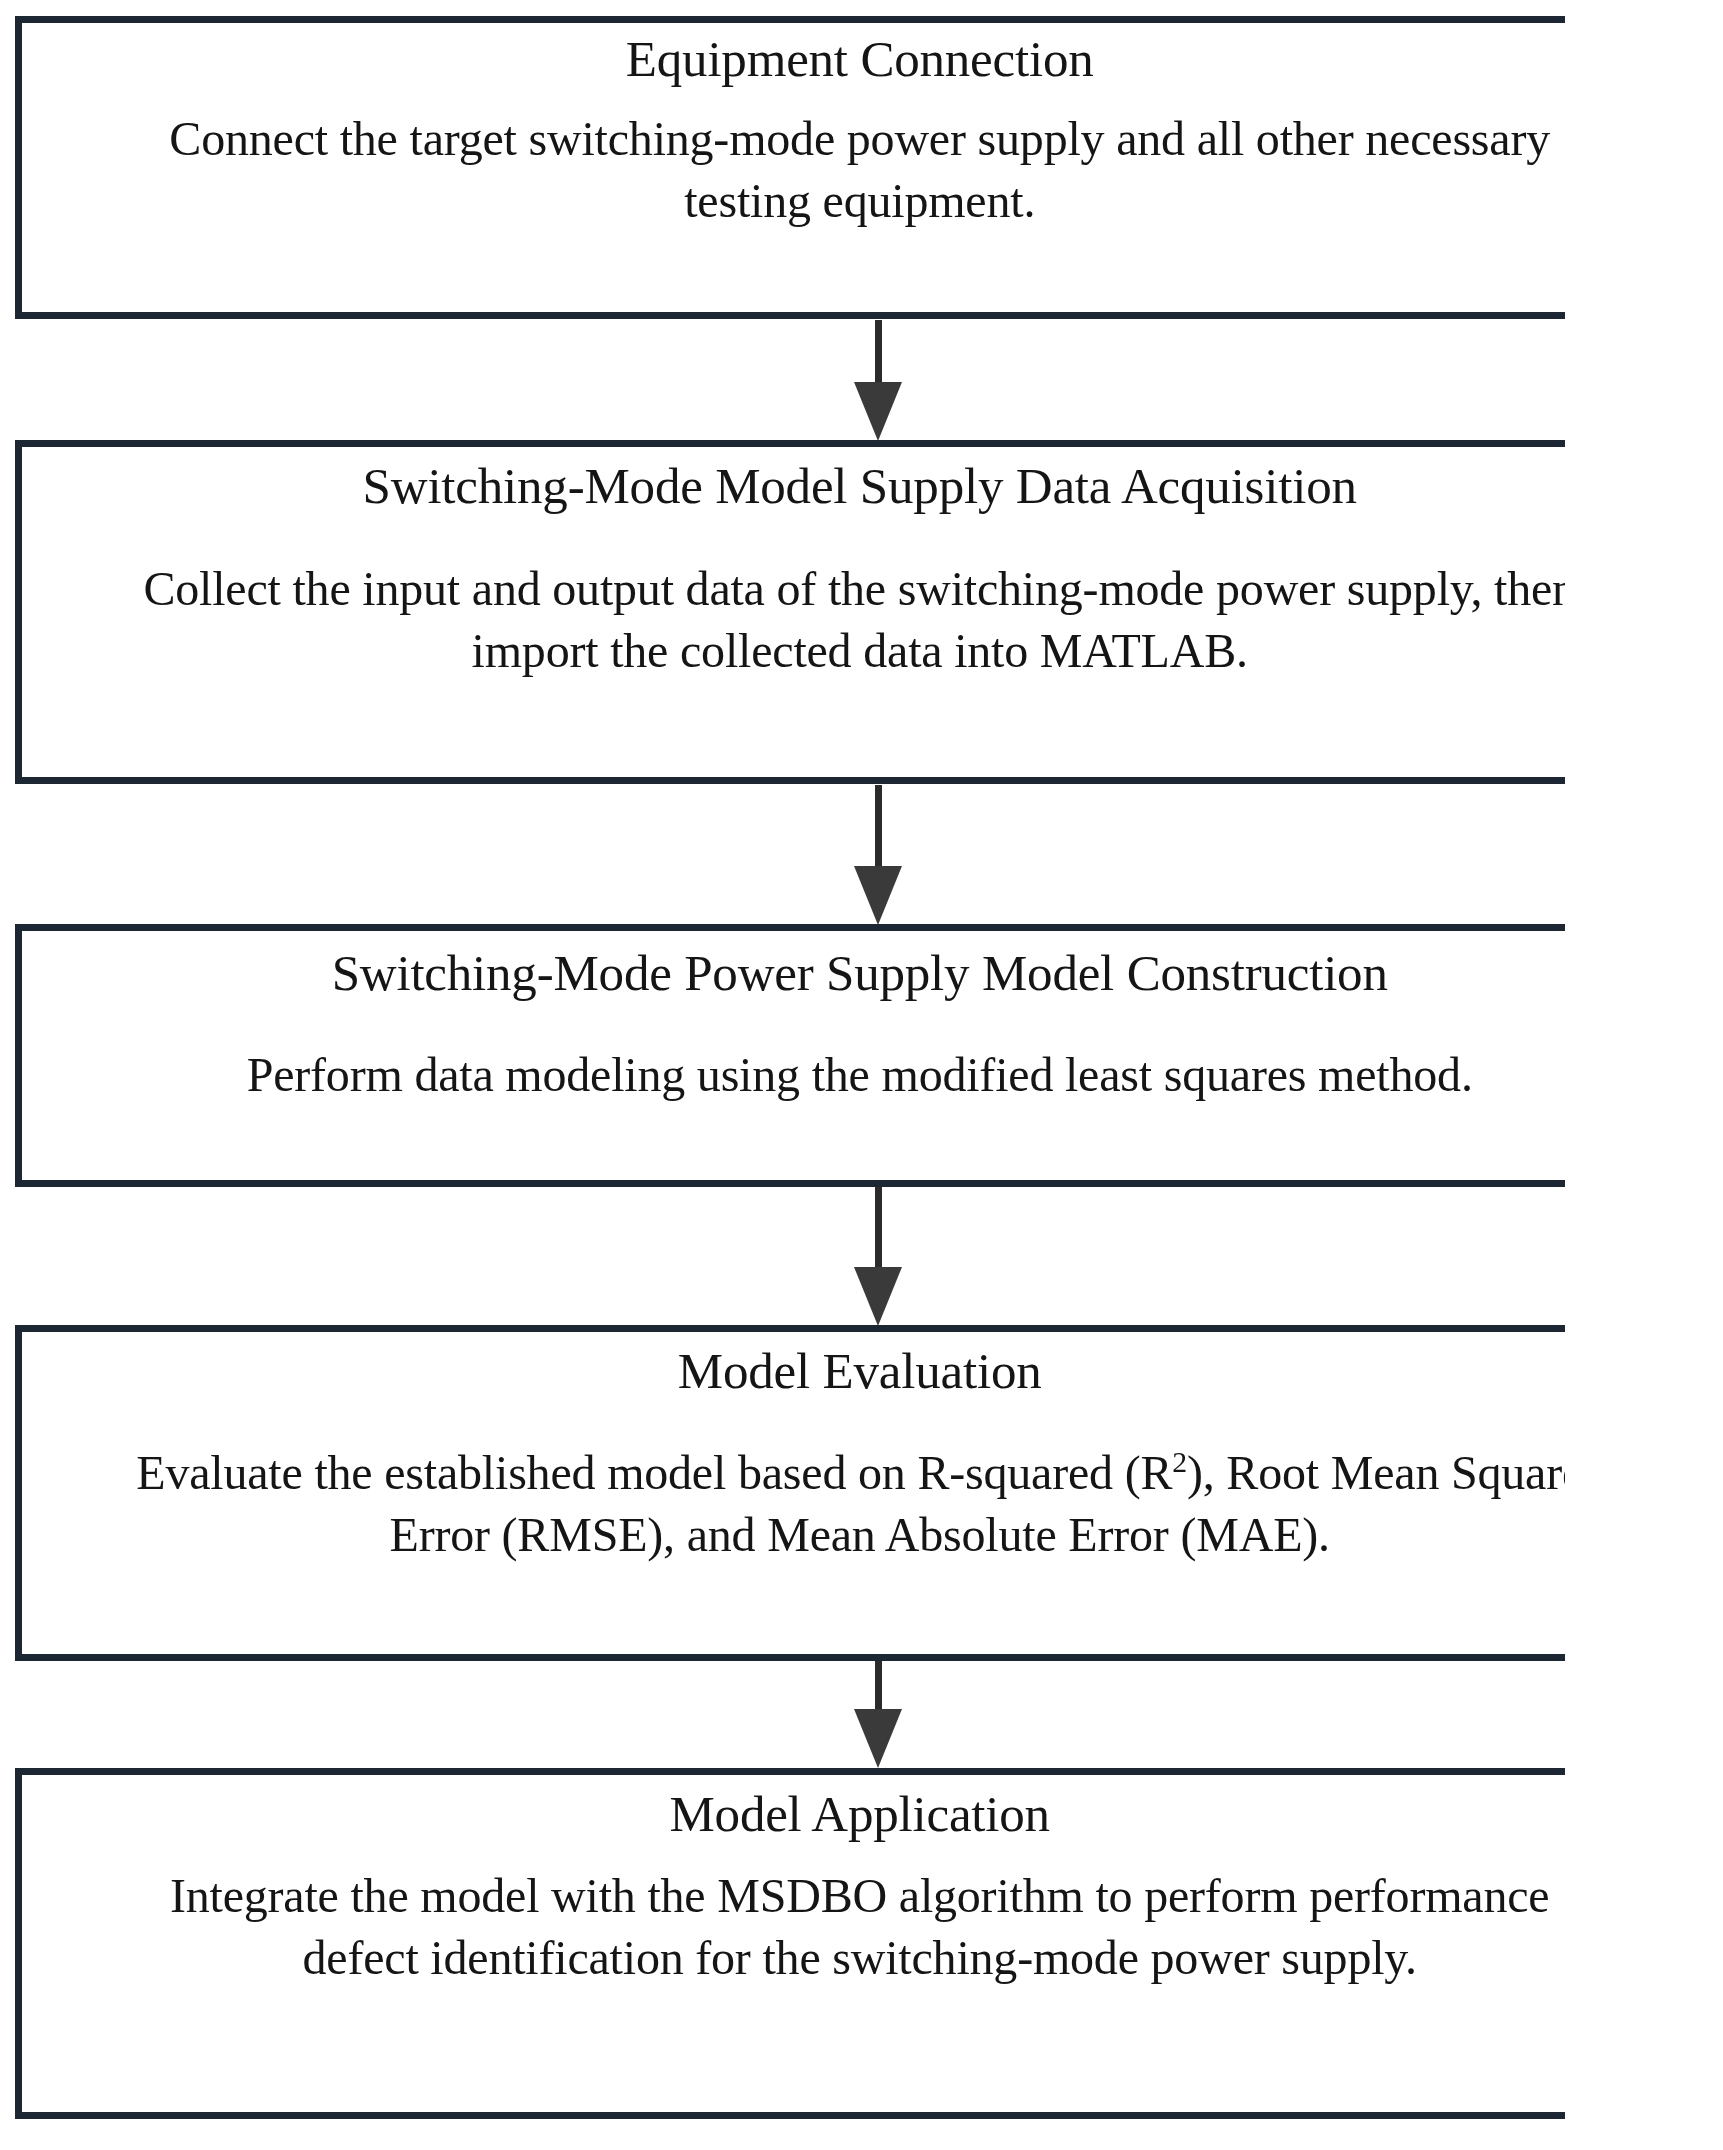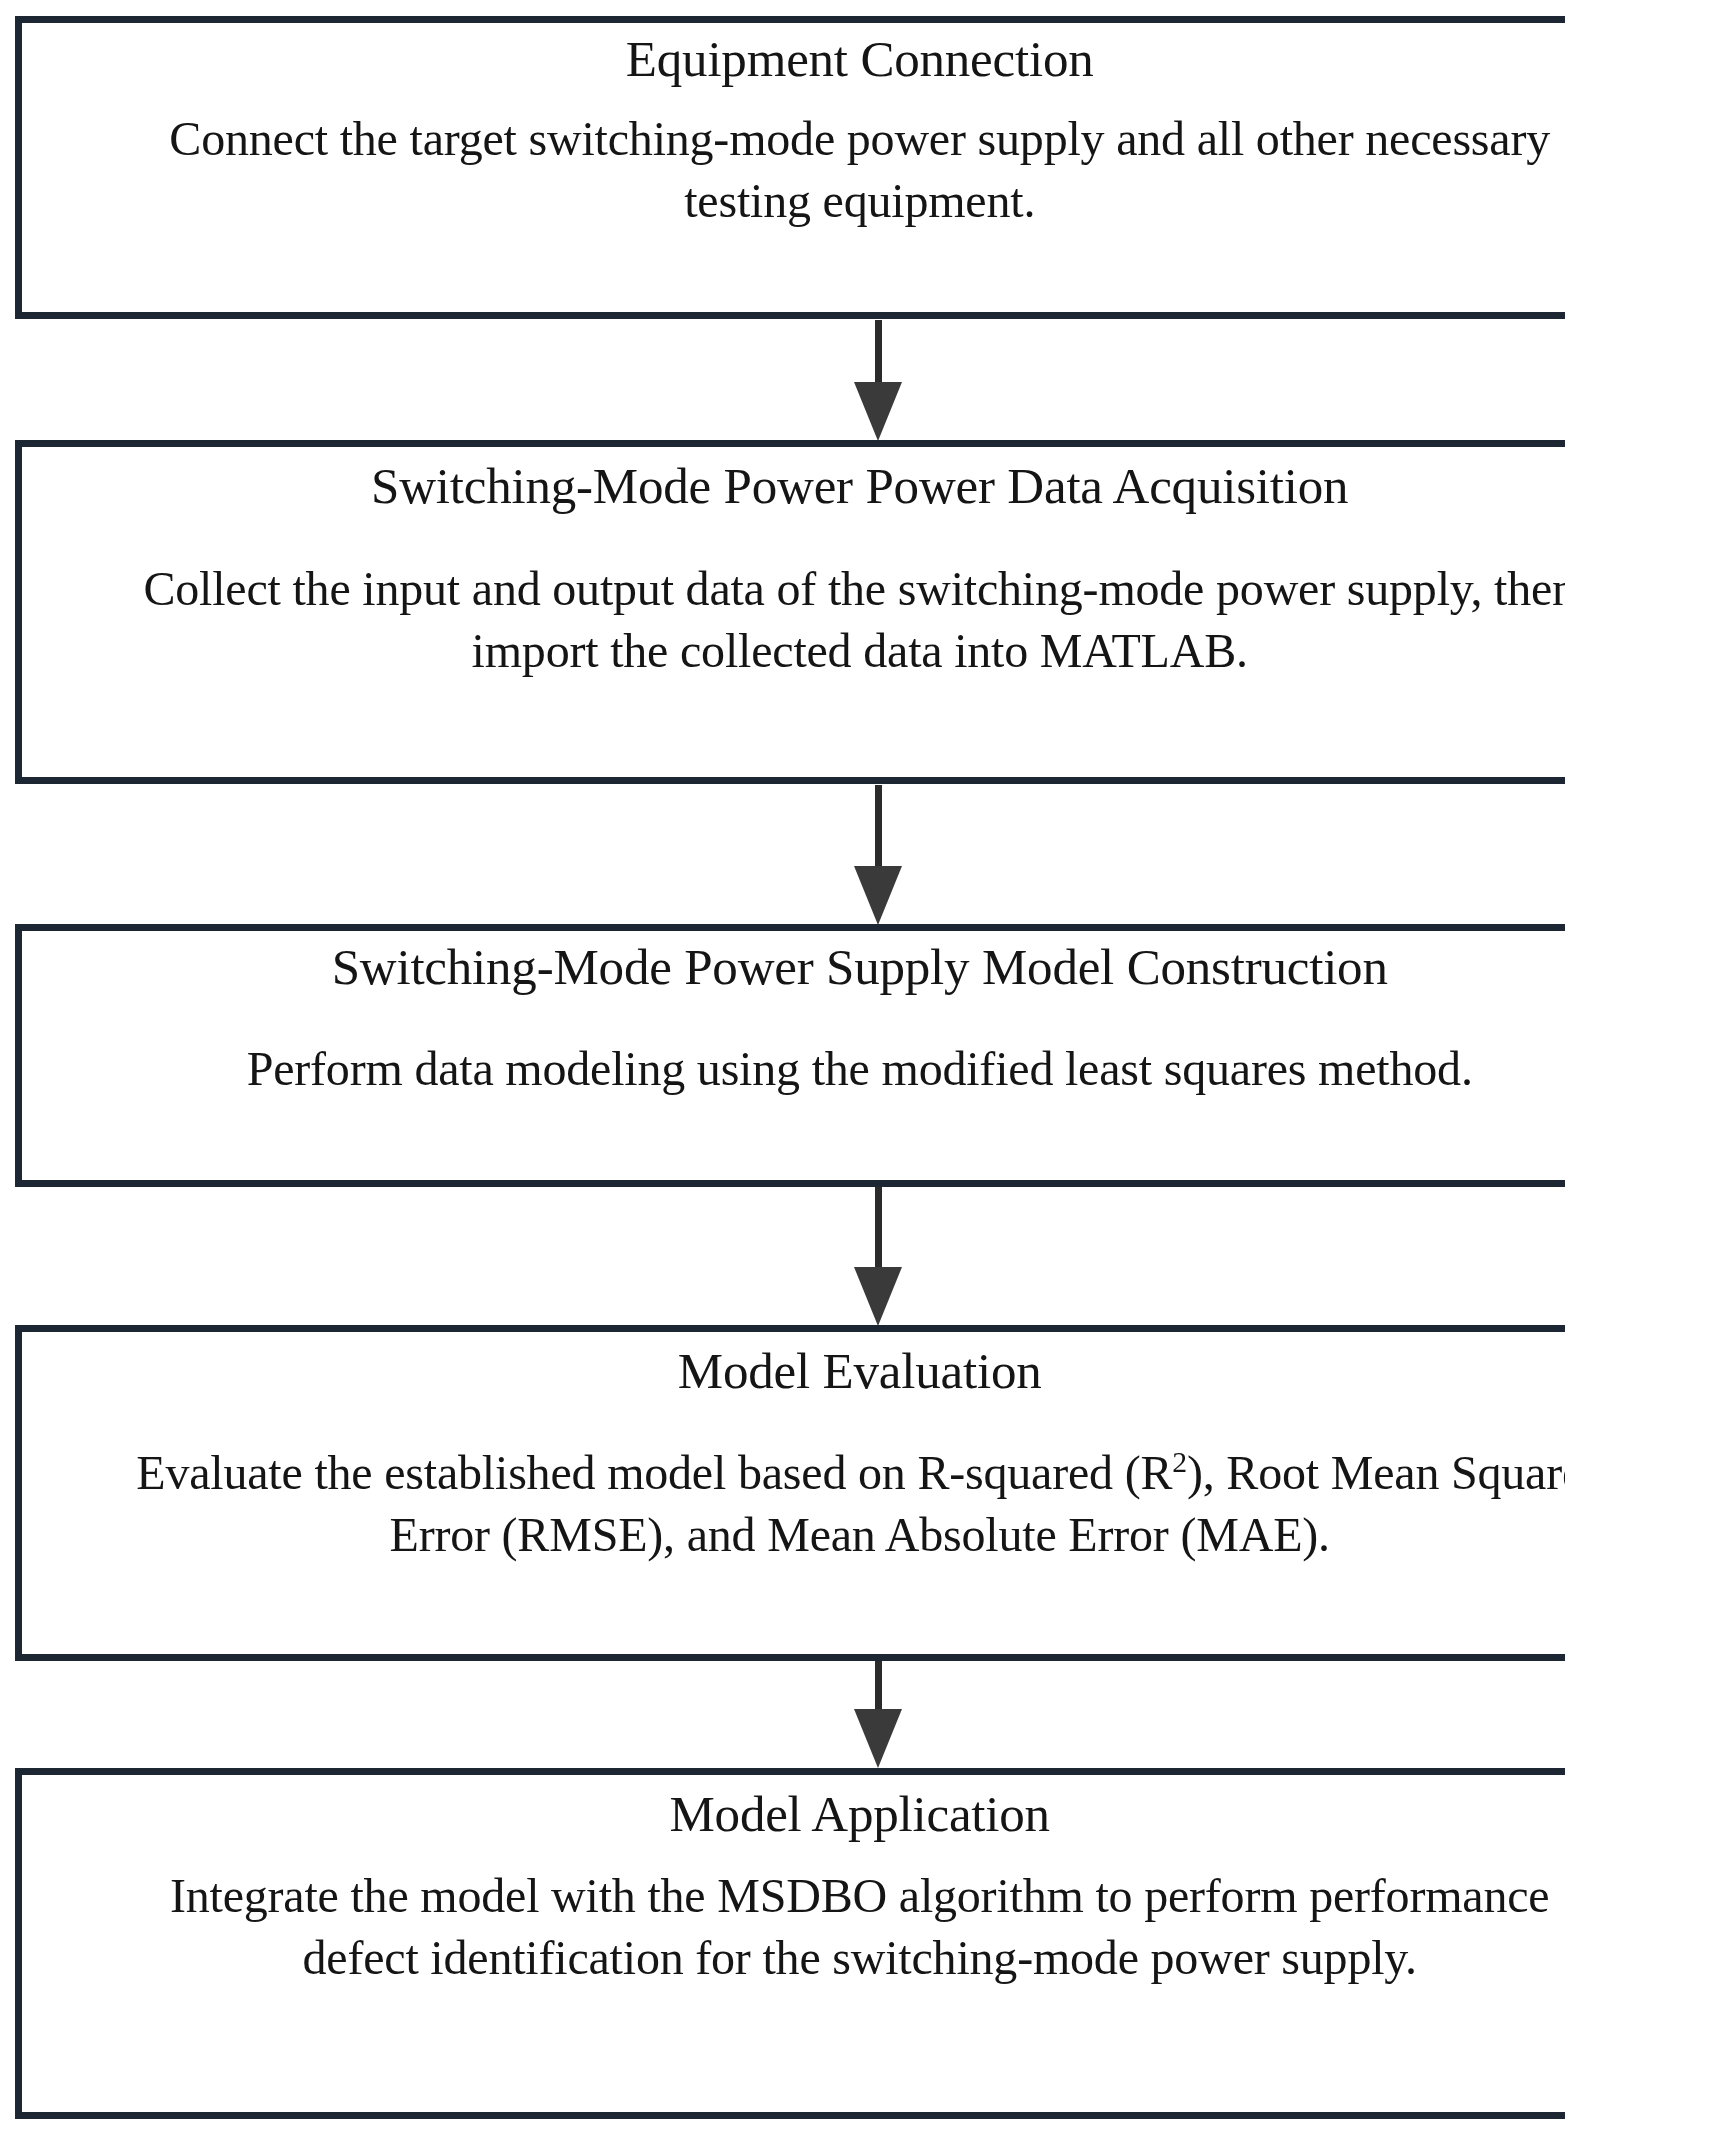--- a/index.html
+++ b/index.html
@@ -56,21 +56,21 @@
   
   #node-1 { top: 16.3px;   height: 303px; }
   #node-1 .node-title { margin-top: 8.2px; }
   #node-1 .node-body  { margin-top: 19px; max-width: 1419px; }
 
   #node-2 { top: 440px;  height: 344px; }
   #node-2 .node-title { margin-top: 11.4px; }
   #node-2 .node-body  { margin-top: 42px; max-width: 1460px; }
 
   #node-3 { top: 924px; height: 263px; }
-  #node-3 .node-title { margin-top: 8px; }
+  #node-3 .node-title { margin-top: 14px; }
   #node-3 .node-body  { margin-top: 42px; max-width: 1599px; }
 
   #node-4 { top: 1325px; height: 336px; align-items: center; }
   #node-4 .node-title { margin-top: 11.4px; }
   #node-4 .node-body  { margin-top: 41px; max-width: 1468px; }
 
   #node-5 { top: 1768px; height: 351px; }
   #node-5 .node-title { margin-top: 11.4px; }
   #node-5 .node-body  { margin-top: 21px; max-width: 1476px; }
 
@@ -121,21 +121,21 @@
     <div class="node-title">Equipment Connection</div>
     <div class="node-body">Connect the target switching-mode power supply and all other necessary testing equipment.</div>
   </div>
 
   <div class="connector" id="conn-1">
     <div class="shaft"></div>
     <div class="head"></div>
   </div>
 
   <div class="node" id="node-2">
-    <div class="node-title">Switching-Mode Power Power Data Acquisition</div>
+    <div class="node-title">Switching-Mode Model Supply Data Acquisition</div>
     <div class="node-body">Collect the input and output data of the switching-mode power supply, then import the collected data into MATLAB.</div>
   </div>
 
   <div class="connector" id="conn-2">
     <div class="shaft"></div>
     <div class="head"></div>
   </div>
 
   <div class="node" id="node-3">
     <div class="node-title">Switching-Mode Power Supply Model Construction</div>

